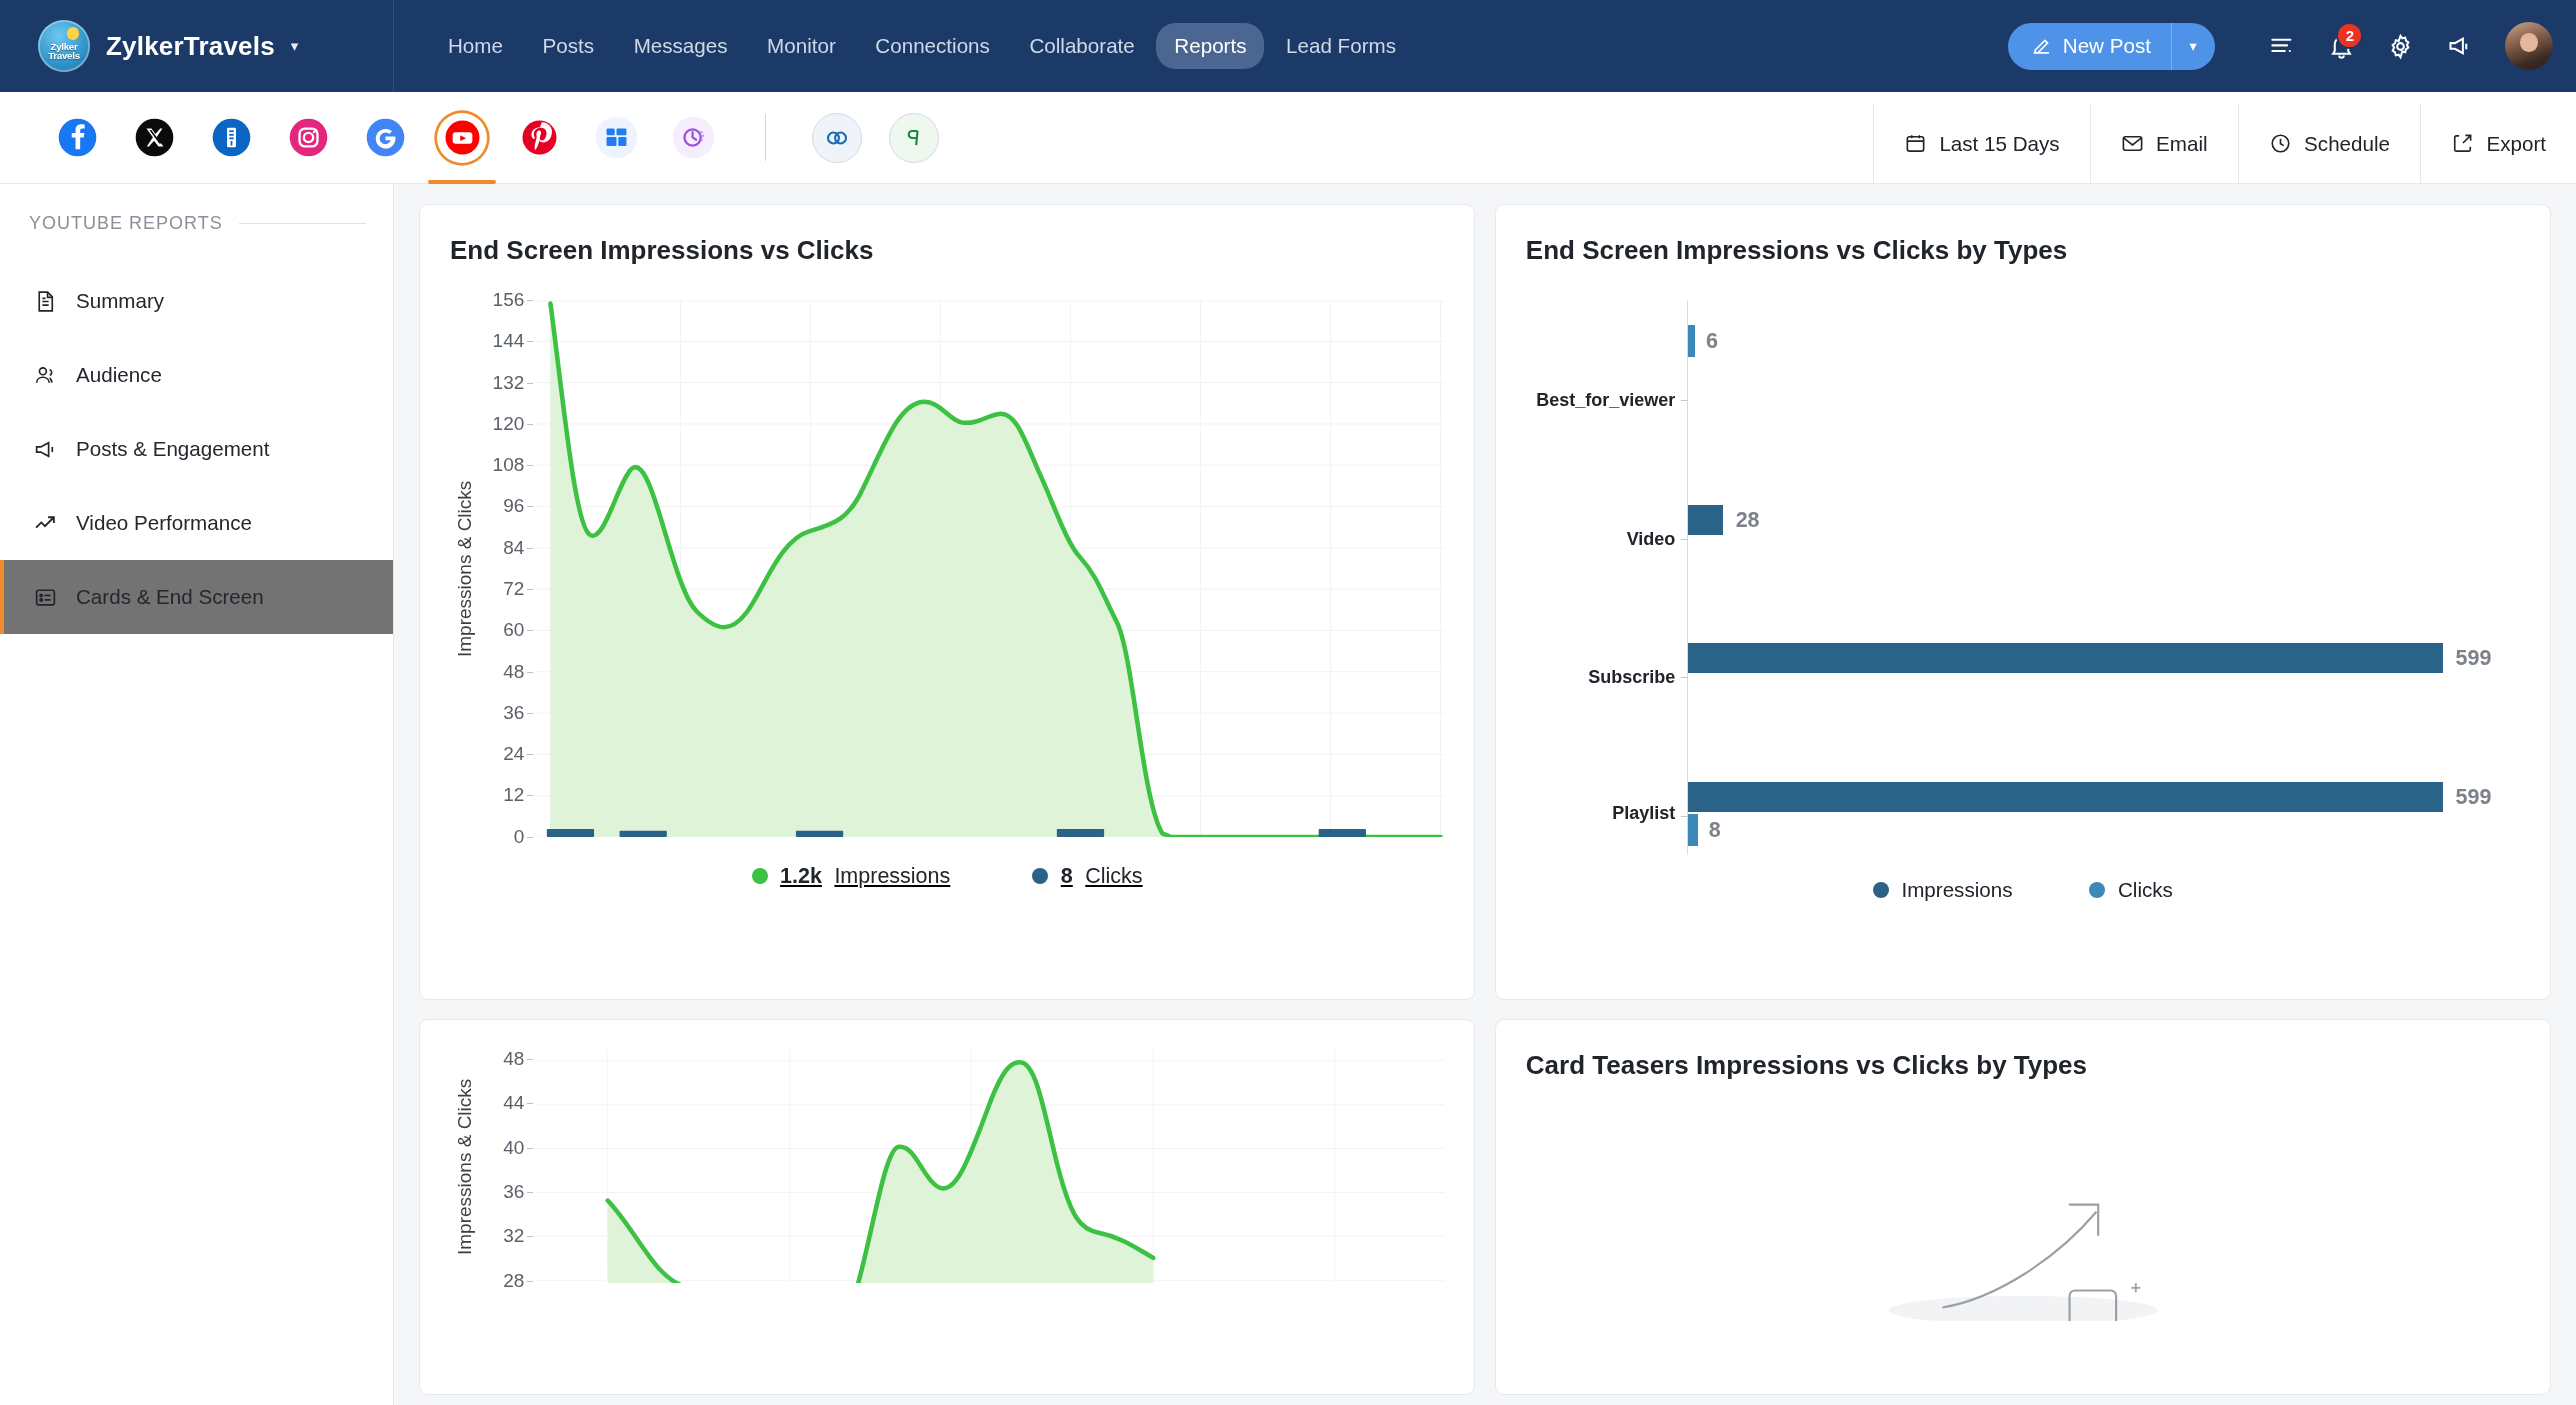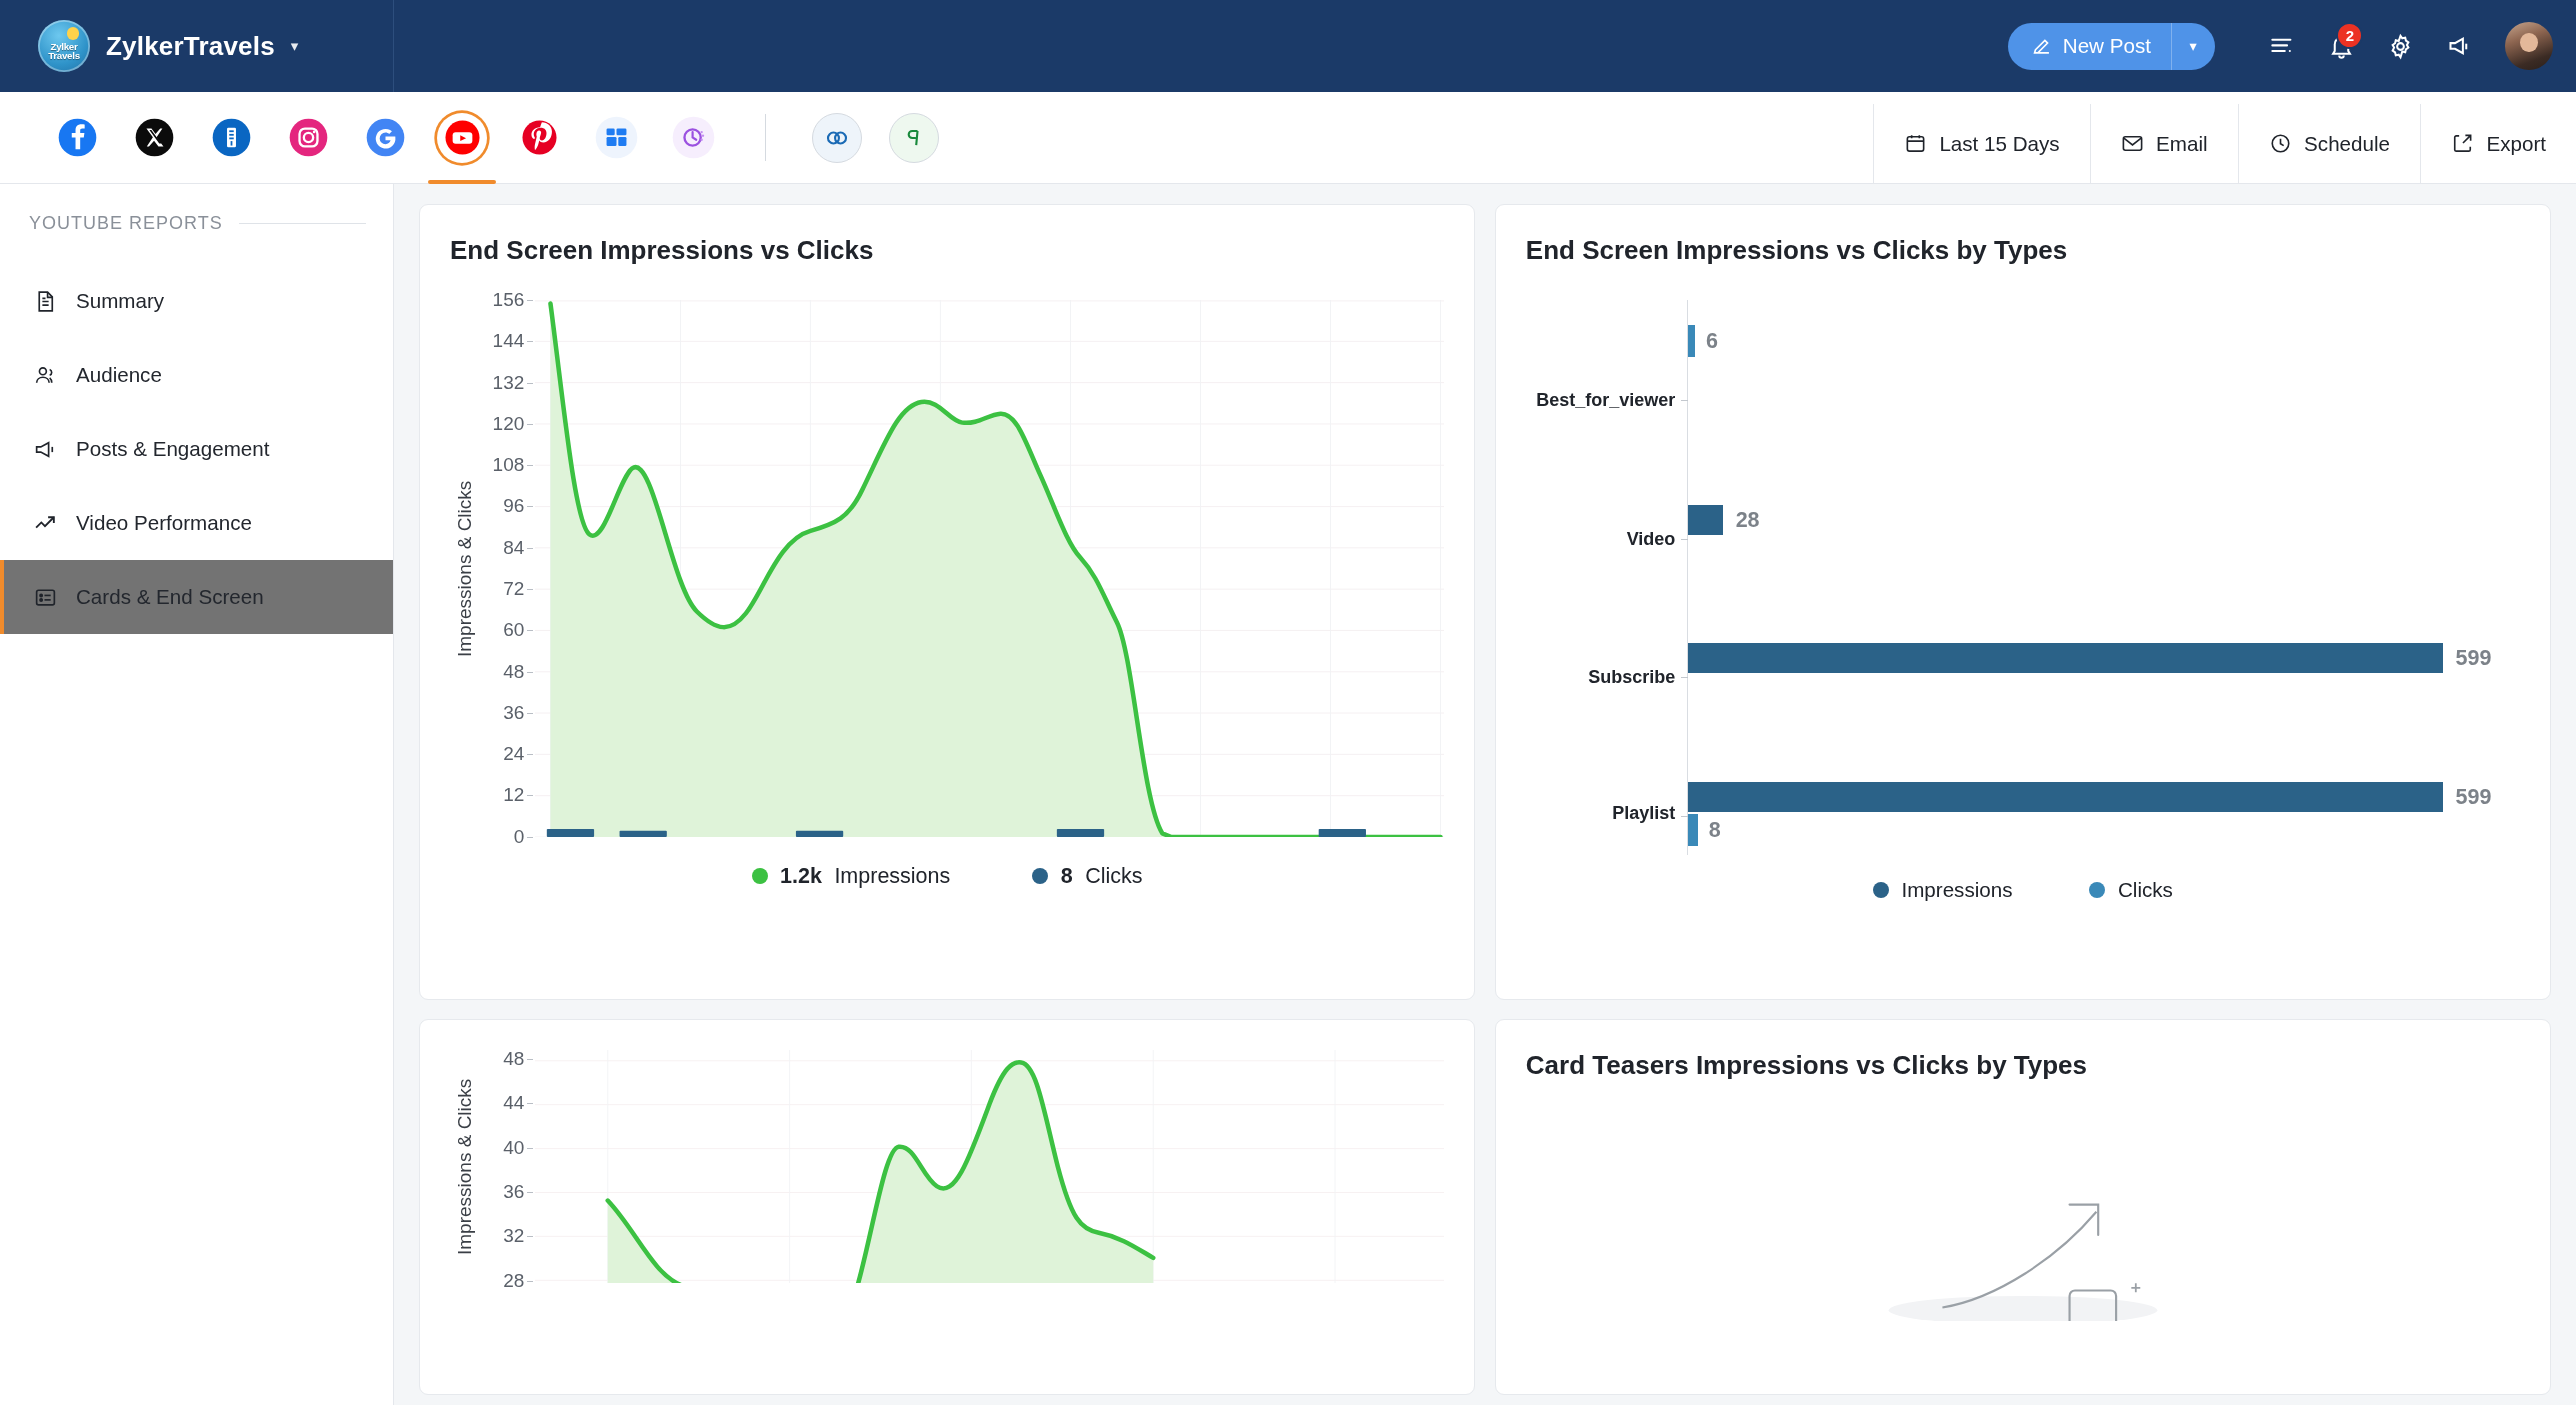--- a/index.html
+++ b/index.html
@@ -121,21 +121,21 @@
   .areawrap { display:flex; height: 537px; }
   .ylab { writing-mode: vertical-rl; transform: rotate(180deg); font-size: 19px; color:#3a3f46;
           display:flex; align-items:center; justify-content:center; width: 30px; }
   .yticks { width: 55px; position: relative; }
   .ytick { position: absolute; right: 10.7px; transform: translateY(-50%); font-size: 19px; color:#5a6069; white-space: nowrap;}
   .ytick::after{ content:''; position:absolute; right:-9px; top:50%; width:6.3px; height:0.9px; background:#b9bec5;}
   .plot { flex: 1; position: relative; }
   .plot svg { width: 100%; height: 100%; display:block; }
   .xaxis { display:flex; margin-left: 86px; margin-top: 5.4px; position: relative; height: 30px;}
   .xtick { position:absolute; transform: translateX(-50%); font-size: 19px; color:#454a52; font-weight:500;}
-  .legend { display:flex; justify-content:center; gap: 82px; margin-top: 27px; font-size: 21.5px; }
+  .legend { display:flex; justify-content:center; gap: 82px; margin-top: 27px; font-size: 21.5px; text-decoration: underline; }
   .lg { display:flex; align-items:center; gap: 12.5px; color:#20242b;}
   .dot { width: 16px; height: 16px; border-radius: 50%; flex:none;}
   .lg b { font-weight: bold; }
 
   
   .barchart { position: relative; height: 555px; margin-left: 161px; padding-left: 3.6px;
               border-left: 0.9px solid #d9dde2; }
   .bar { height: 30px; position: relative; }
   .bar i { position:absolute; left:0; top:0; height:100%; display:block; }
   .bar span { position:absolute; top:50%; transform: translateY(-50%); font-size: 21.5px;
@@ -153,20 +153,30 @@
 <div class="topbar">
   <div class="brand-zone">
     <div class="logo">
       <div class="logo-sun"></div>
       <div class="logo-txt">Zylker<br>Travels</div>
     </div>
     <div class="brand-name">ZylkerTravels</div>
     <div class="caret">▾</div>
   </div>
 
+  <div class="mainnav">
+    <div class="navitem">Home</div>
+    <div class="navitem">Posts</div>
+    <div class="navitem">Messages</div>
+    <div class="navitem">Monitor</div>
+    <div class="navitem">Connections</div>
+    <div class="navitem">Collaborate</div>
+    <div class="navitem active">Reports</div>
+    <div class="navitem">Lead Forms</div>
+  </div>
 
   <div class="topright">
     <div class="newpost">
       <div class="newpost-main">
         <svg width="21.5" height="21.5" viewBox="0 0 24 24" fill="none" stroke="#fff" stroke-width="1.8">
           <path d="M4 20h16M5 16.5L15.5 6l3 3L8 19.5l-4 .5z"></path>
         </svg>
         <span>New Post</span>
       </div>
       <div class="newpost-div"></div>

